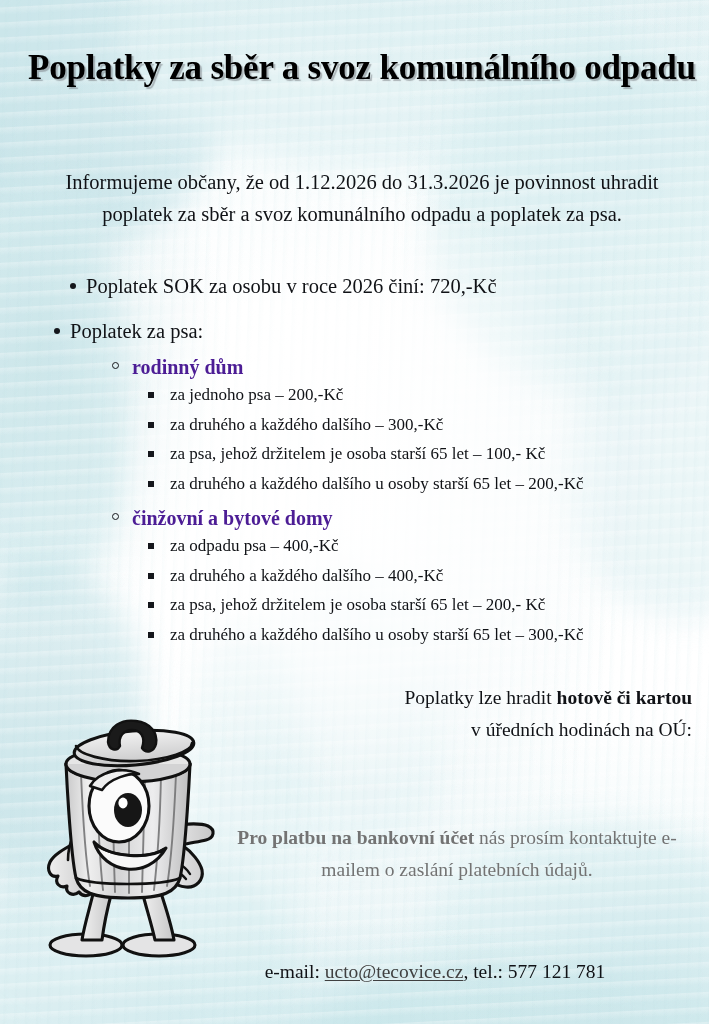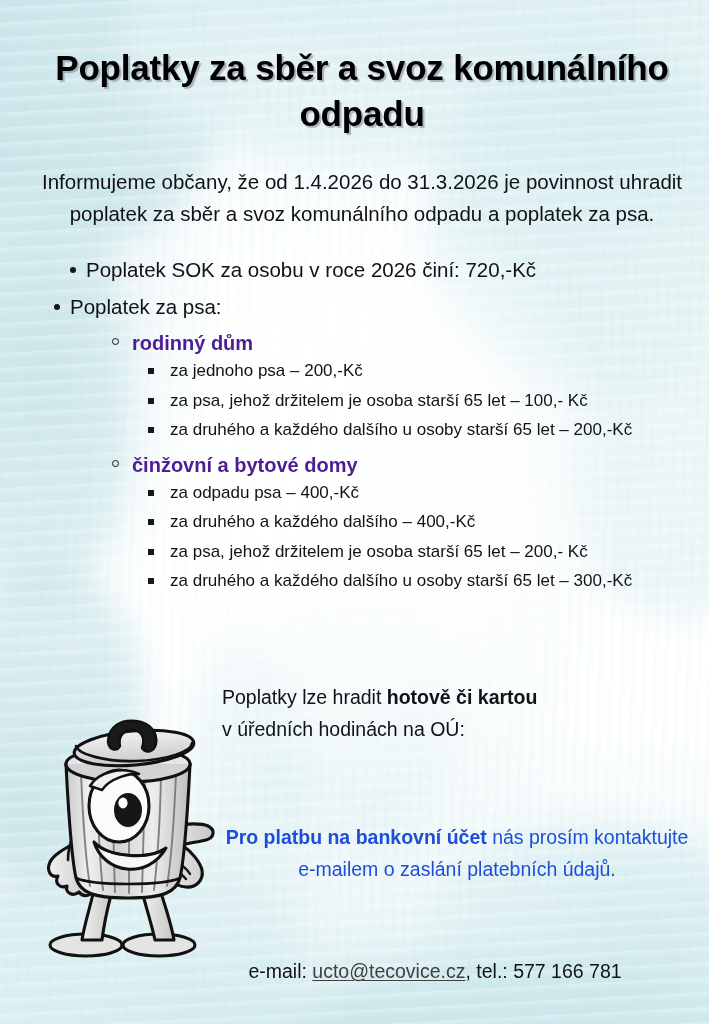--- a/index.html
+++ b/index.html
@@ -15,20 +15,21 @@
     color: #0e0e12;
     background: #ffffff;
   }
 
   #poster {
     position: relative;
     width: 709px;
     height: 1024px;
     overflow: hidden;
     background-color: #ffffff;
+    font-family: Liberation Serif, serif;
   }
 
   
   .bg-layer {
     position: absolute;
     inset: 0;
     pointer-events: none;
   }
   .bg-base {
     background:
@@ -139,20 +140,21 @@
     padding: 0;
     list-style: none;
   }
   .li1 {
     position: relative;
     padding-left: 22px;
     font-size: 20.5px;
     line-height: 1.40;
     margin-bottom: 8px;
     color: #101216;
+    margin-top: 16px;
   }
   .li1.indented { padding-left: 38px; }
   .li1 > .mark-disc {
     position: absolute;
     left: 6px;
     top: 11px;
     width: 6px;
     height: 6px;
     border-radius: 50%;
     background: #15171c;
@@ -205,34 +207,34 @@
     width: 6px;
     height: 6px;
     background: #15171c;
   }
 
   .pay-block {
     position: absolute;
     left: 222px;
     top: 682px;
     width: 470px;
-    text-align: left;
+    text-align: right;
     font-size: 19.5px;
     line-height: 1.62;
     color: #101216;
   }
   .bank-block {
     position: absolute;
     left: 222px;
     top: 822px;
     width: 470px;
     text-align: center;
     font-size: 19.5px;
     line-height: 1.62;
-    color: #1d4ed8;
+    color: #737373;
   }
   .contact-block {
     position: absolute;
     left: 170px;
     top: 958px;
     width: 530px;
     text-align: center;
     font-size: 19.5px;
     line-height: 1.4;
     color: #101216;
@@ -275,21 +277,21 @@
     <div class="blob b11"></div>
   </div>
   <div class="bg-layer bg-wash"></div>
   <div class="bg-layer bg-streaks"></div>
   <div class="bg-layer bg-center-white"></div>
 
   <div id="content">
 
     <h1 class="title">Poplatky za sběr a svoz komunálního odpadu</h1>
 
-    <p class="intro">Informujeme občany, že od 1.4.2026 do 31.3.2026 je povinnost uhradit poplatek za sběr a svoz komunálního odpadu a poplatek za psa.</p>
+    <p class="intro">Informujeme občany, že od 1.12.2026 do 31.3.2026 je povinnost uhradit poplatek za sběr a svoz komunálního odpadu a poplatek za psa.</p>
 
     <ul class="list-l1">
 
       <li class="li1 indented">
         <span class="mark-disc"></span>
         <span>Poplatek SOK za osobu v roce 2026 činí: 720,-Kč</span>
       </li>
 
       <li class="li1">
         <span class="mark-disc"></span>
@@ -301,20 +303,21 @@
             <span class="mark-circle"></span>
             <span>rodinný dům</span>
           </li>
           <ul class="list-l3">
             <li class="li3">
               <span class="mark-square"></span>
               <span>za jednoho psa – 200,-Kč</span>
             </li>
             <li class="li3">
               <span class="mark-square"></span>
+              <span>za druhého a každého dalšího – 300,-Kč</span>
             </li>
             <li class="li3">
               <span class="mark-square"></span>
               <span>za psa, jehož držitelem je osoba starší 65 let – 100,- Kč</span>
             </li>
             <li class="li3">
               <span class="mark-square"></span>
               <span>za druhého a každého dalšího u osoby starší 65 let – 200,-Kč</span>
             </li>
           </ul>
@@ -349,21 +352,21 @@
     <div class="pay-block">
       <span>Poplatky lze hradit </span><b>hotově či kartou</b><br>
       <span>v úředních hodinách na OÚ:</span><br>
     </div>
 
     <div class="bank-block">
       <b>Pro platbu na bankovní účet</b><span> nás prosím kontaktujte e-mailem o zaslání platebních údajů.</span>
     </div>
 
     <div class="contact-block">
-      <span>e-mail: </span><a class="email-link" href="#">ucto@tecovice.cz</a><span>, tel.: </span><span>577 166 781</span>
+      <span>e-mail: </span><a class="email-link" href="#">ucto@tecovice.cz</a><span>, tel.: </span><span>577 121 781</span>
     </div>
 
   </div>
 
   <div id="mascot">
     <svg viewBox="0 0 218 268" xmlns="http://www.w3.org/2000/svg">
       <defs>
         <linearGradient id="canGrad" x1="0" y1="0" x2="1" y2="0">
           <stop offset="0%" stop-color="#c9c9ca"></stop>
           <stop offset="18%" stop-color="#efefef"></stop>

